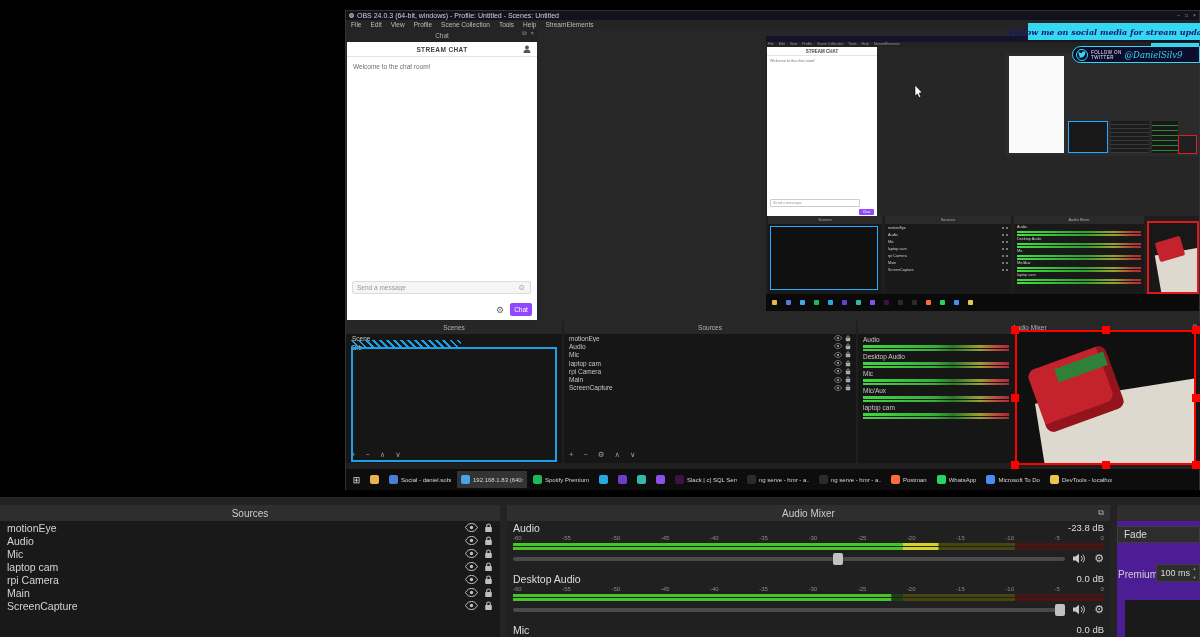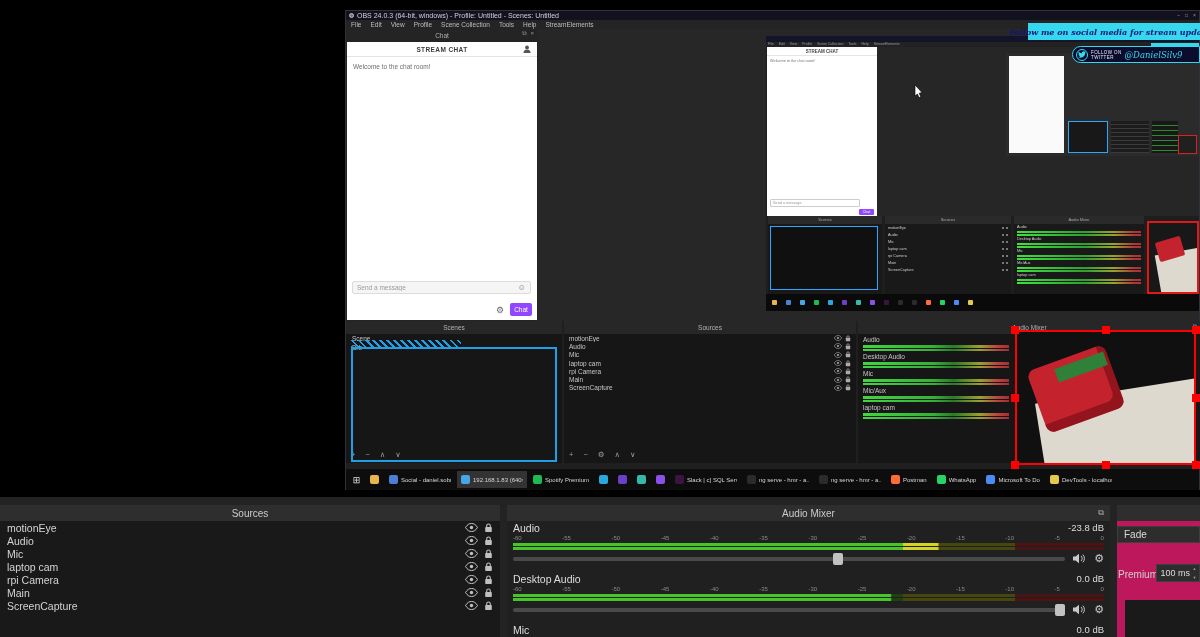--- a/index.html
+++ b/index.html
@@ -137,21 +137,21 @@
 .b-ch-name{font-size:10.5px;color:#dedede}
 .b-ch-db{font-size:9.5px;color:#dedede}
 .b-ticks{display:flex;justify-content:space-between;height:8px}
 .b-ticks span{font-size:6px;color:#8a8a8a;line-height:8px}
 .b-meter{position:relative;height:3px;margin-top:1px;background:linear-gradient(90deg,#1e4012 0%,#1e4012 66%,#46460f 66%,#46460f 85%,#4a1414 85%,#4a1414 100%)}
 .b-meter .fill{position:absolute;left:0;top:0;right:0;bottom:0;background:linear-gradient(90deg,#46c428 0%,#46c428 66%,#d4d428 66%,#d4d428 85%,#d42828 85%,#d42828 100%);clip-path:inset(0 calc(100% - var(--meter,0%)) 0 0)}
 .b-slider-row{display:flex;align-items:center;height:15px;gap:8px;margin-top:1px}
 .b-slider{position:relative;flex:1;height:4px;background:#4a4a4a;border-radius:2px}
 .b-slider .handle{position:absolute;top:-4px;left:calc((100% - 10px) * var(--sliderf,0));width:10px;height:12px;background:#c2c2c2;border-radius:2px}
 .gear{font-size:11px;color:#c8c8c8;line-height:13px}
-.b-trans{position:absolute;left:1117px;top:8px;width:83px;height:132px;background:#be185d;overflow:hidden}
+.b-trans{position:absolute;left:1117px;top:8px;width:83px;height:132px;background:#4c1d95;overflow:hidden}
 .b-trans-head{height:16px;background:#2e2e2e}
 .fade-combo{position:absolute;left:0;top:21px;width:83px;height:17px;background:#2d2d2d;border:1px solid #3e3e3e;display:flex;align-items:center;padding:0 6px}
 .fade-combo span{font-size:10px;color:#dcdcdc}
 .dur-label{position:absolute;left:1px;top:64px;font-size:10px;color:#cfcfcf}
 .dur-spin{position:absolute;left:39px;top:59px;width:44px;height:18px;background:#2d2d2d;border:1px solid #3e3e3e;display:flex;align-items:center;justify-content:flex-end;padding-right:9px}
 .dur-spin .val{font-size:9px;color:#dcdcdc;white-space:nowrap}
 .spin-arrows{position:absolute;right:1px;top:1px;bottom:1px;width:7px;display:flex;flex-direction:column;justify-content:space-between;align-items:center}
 .spin-arrows span{font-size:4px;color:#999;line-height:5px}
 .sub-box{position:absolute;left:8px;top:95px;width:75px;height:37px;background:#1a1a1a}
 </style>

